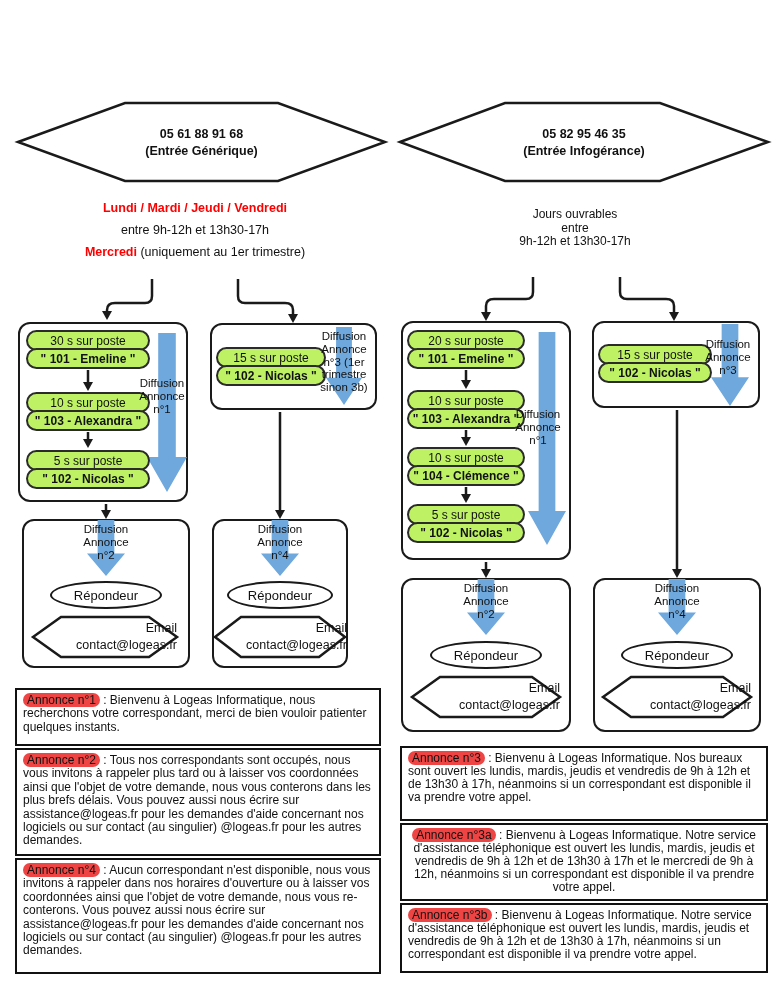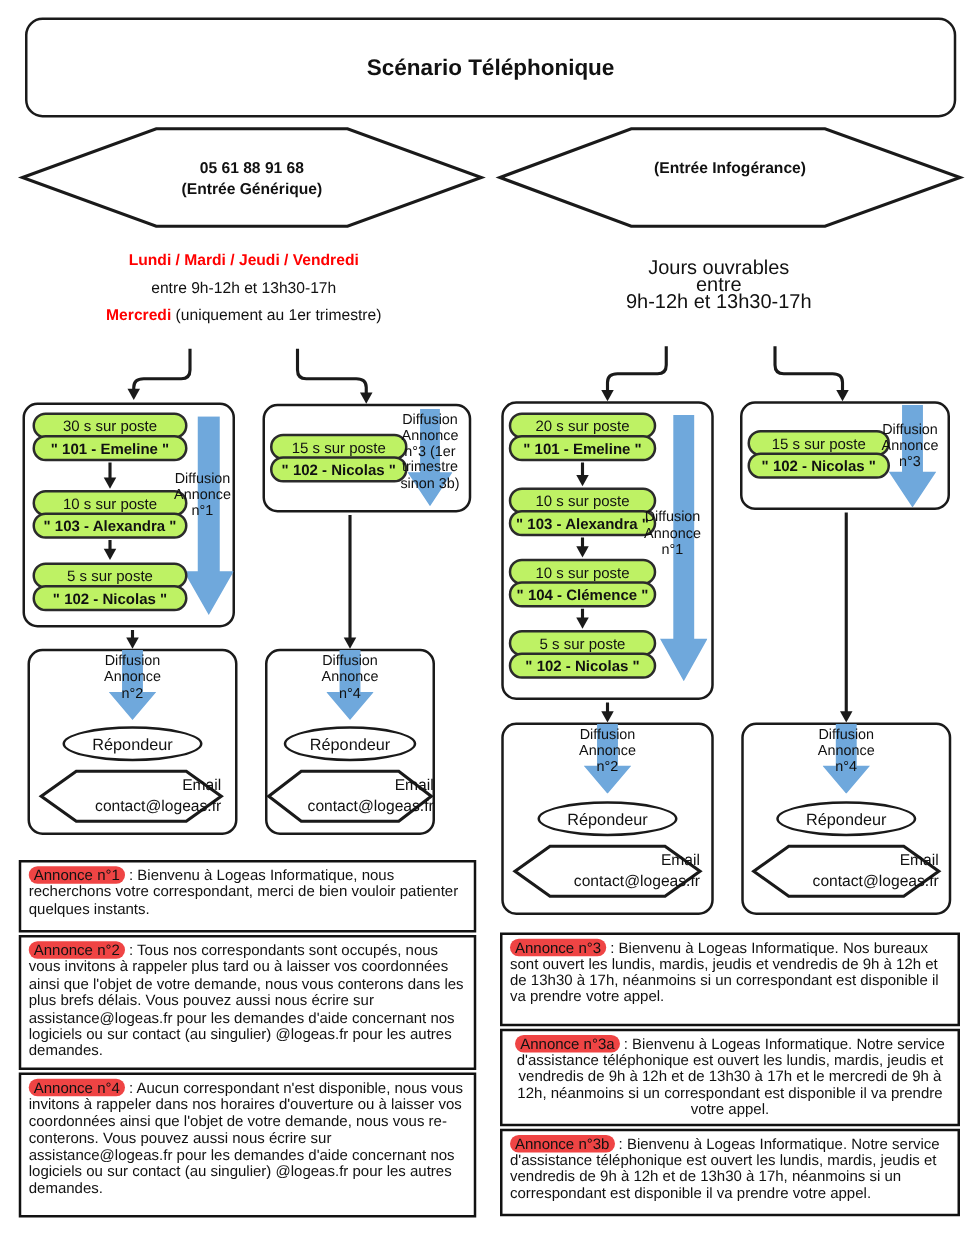--- a/index.html
+++ b/index.html
@@ -18,36 +18,33 @@
   .clip-c{clip-path:polygon(28% 0,72% 0,72% 84%,100% 84%,50% 100%,0 84%,28% 84%);}
   .clip-m{clip-path:polygon(28% 0,72% 0,72% 65%,100% 65%,50% 100%,0 65%,28% 65%);}
   .clip-s{clip-path:polygon(28% 0,72% 0,72% 60%,100% 60%,50% 100%,0 60%,28% 60%);}
   .difftext{font-size:11.5px;line-height:12.8px;text-align:center;color:#111;}
   .ellipse{border:2.5px solid #1a1a1a;border-radius:50%;background:#fff;
            display:flex;align-items:center;justify-content:center;font-size:13px;}
   .emailtext{font-size:12.5px;line-height:17px;text-align:right;}
   .phonetext{font-size:12.5px;font-weight:bold;line-height:17px;text-align:center;}
   .sched{text-align:center;}
   .sched-l{font-size:12.5px;line-height:22px;}
-  .sched-r{font-size:16px;line-height:13.5px;}
+  .sched-r{font-size:12px;line-height:13.5px;}
   .red{color:#FF0000;font-weight:bold;}
   .anno{border:2.2px solid #111;background:#fff;padding:4px 6px;font-size:12px;
         line-height:13.4px;box-sizing:border-box;position:absolute;}
   .anno-r{line-height:13px;}
   .label-hl{background:#ef4444;border-radius:8px;padding:0 4px;}
   svg{position:absolute;left:0;top:0;pointer-events:none;}
 </style>
 </head>
 <body>
 
 <div id="canvas">
 
-  <div class="abs titlebox" style="left:20px;top:14px;width:745px;height:80px;">
-    <span>Scénario Téléphonique</span>
-  </div>
 
   <div class="abs box" style="left:18px;top:322px;width:170px;height:180px;"></div>
   <div class="abs box" style="left:210px;top:323px;width:167px;height:87px;"></div>
   <div class="abs box" style="left:401px;top:321px;width:170px;height:239px;"></div>
   <div class="abs box" style="left:592px;top:321px;width:168px;height:87px;"></div>
 
   <div class="abs box" style="left:22px;top:519px;width:168px;height:149px;"></div>
   <div class="abs box" style="left:212px;top:519px;width:136px;height:149px;"></div>
   <div class="abs box" style="left:401px;top:578px;width:170px;height:154px;"></div>
   <div class="abs box" style="left:593px;top:578px;width:168px;height:154px;"></div>
@@ -118,20 +115,21 @@
     <path d="M466,370 L466,381" fill="none" stroke="#1a1a1a" stroke-width="2.5" marker-end="url(#ah)"></path>
     <path d="M466,430 L466,438" fill="none" stroke="#1a1a1a" stroke-width="2.5" marker-end="url(#ah)"></path>
     <path d="M466,487 L466,495" fill="none" stroke="#1a1a1a" stroke-width="2.5" marker-end="url(#ah)"></path>
   </svg>
 
   <div class="abs phonetext" style="left:18px;top:126px;width:367px;">
     <div>05 61 88 91 68</div>
     <div>(Entrée Générique)</div>
   </div>
   <div class="abs phonetext" style="left:400px;top:126px;width:368px;">
+    <div>05 82 95 46 35</div>
     <div>(Entrée Infogérance)</div>
   </div>
 
   <div class="abs sched sched-l" style="left:45px;top:197px;width:300px;">
     <div><span class="red">Lundi / Mardi / Jeudi / Vendredi</span></div>
     <div>entre 9h-12h et 13h30-17h</div>
     <div>
       <span class="red">Mercredi</span><span> (uniquement au 1er trimestre)</span>
     </div>
   </div>

